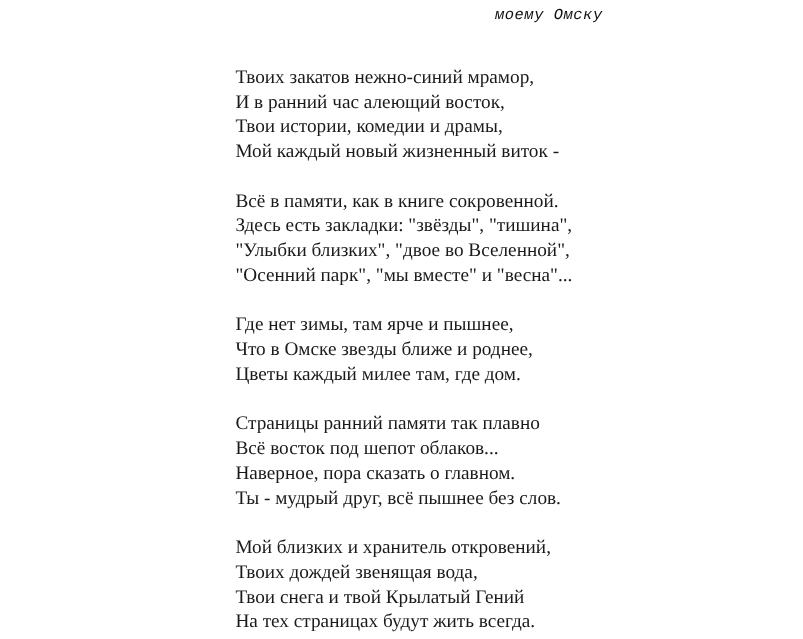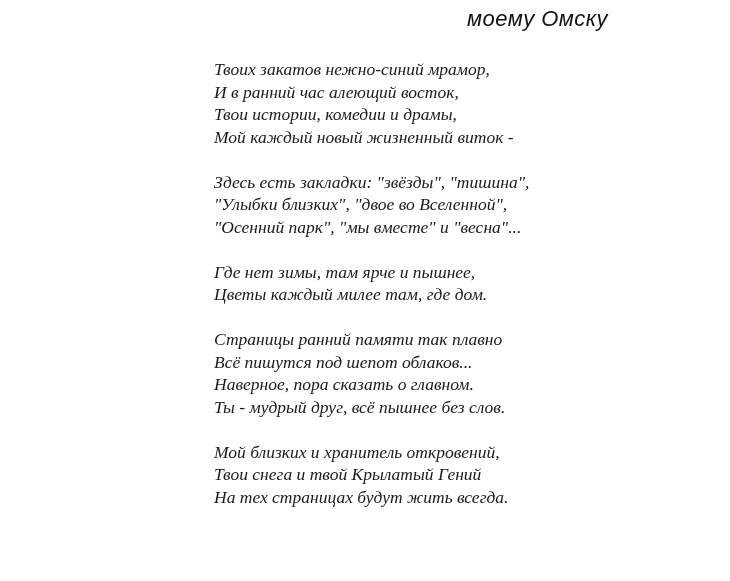--- a/index.html
+++ b/index.html
@@ -11,71 +11,72 @@
       width: 730px;
       height: 581px;
       position: relative;
       overflow: hidden;
       color: #1a1a1a;
     }
     .dedication {
       position: absolute;
       left: 450px;
       top: 6px;
-      font-family: Liberation Sans, sans-serif;
+      font-family: Liberation Mono, monospace;
       font-style: italic;
-      font-size: 22px;
+      font-size: 14px;
       color: #111111;
       letter-spacing: 0.5px;
       white-space: nowrap;
-      margin-left: 17px;
     }
     .poem {
       position: absolute;
       left: 214px;
       top: 58px;
       font-family: "Liberation Serif", serif;
       font-size: 17.5px;
       line-height: 22.5px;
       color: #1a1a1a;
     }
     .stanza {
       margin: 0 0 22.5px 0;
     }
     .line {
       display: block;
       white-space: nowrap;
-      font-style: italic;
     }
   </style>
 </head>
 <body>
 
 <div class="dedication">моему Омску</div>
 
 <div class="poem">
   <div class="stanza">
     <span class="line">Твоих закатов нежно-синий мрамор,</span>
     <span class="line">И в ранний час алеющий восток,</span>
     <span class="line">Твои истории, комедии и драмы,</span>
     <span class="line">Мой каждый новый жизненный виток -</span>
   </div>
   <div class="stanza">
+    <span class="line">Всё в памяти, как в книге сокровенной.</span>
     <span class="line">Здесь есть закладки: "звёзды", "тишина",</span>
     <span class="line">"Улыбки близких", "двое во Вселенной",</span>
     <span class="line">"Осенний парк", "мы вместе" и "весна"...</span>
   </div>
   <div class="stanza">
     <span class="line">Где нет зимы, там ярче и пышнее,</span>
+    <span class="line">Что в Омске звезды ближе и роднее,</span>
     <span class="line">Цветы каждый милее там, где дом.</span>
   </div>
   <div class="stanza">
     <span class="line">Страницы ранний памяти так плавно</span>
-    <span class="line">Всё пишутся под шепот облаков...</span>
+    <span class="line">Всё восток под шепот облаков...</span>
     <span class="line">Наверное, пора сказать о главном.</span>
     <span class="line">Ты - мудрый друг, всё пышнее без слов.</span>
   </div>
   <div class="stanza">
     <span class="line">Мой близких и хранитель откровений,</span>
+    <span class="line">Твоих дождей звенящая вода,</span>
     <span class="line">Твои снега и твой Крылатый Гений</span>
     <span class="line">На тех страницах будут жить всегда.</span>
   </div>
 </div>
 
 </body></html>

